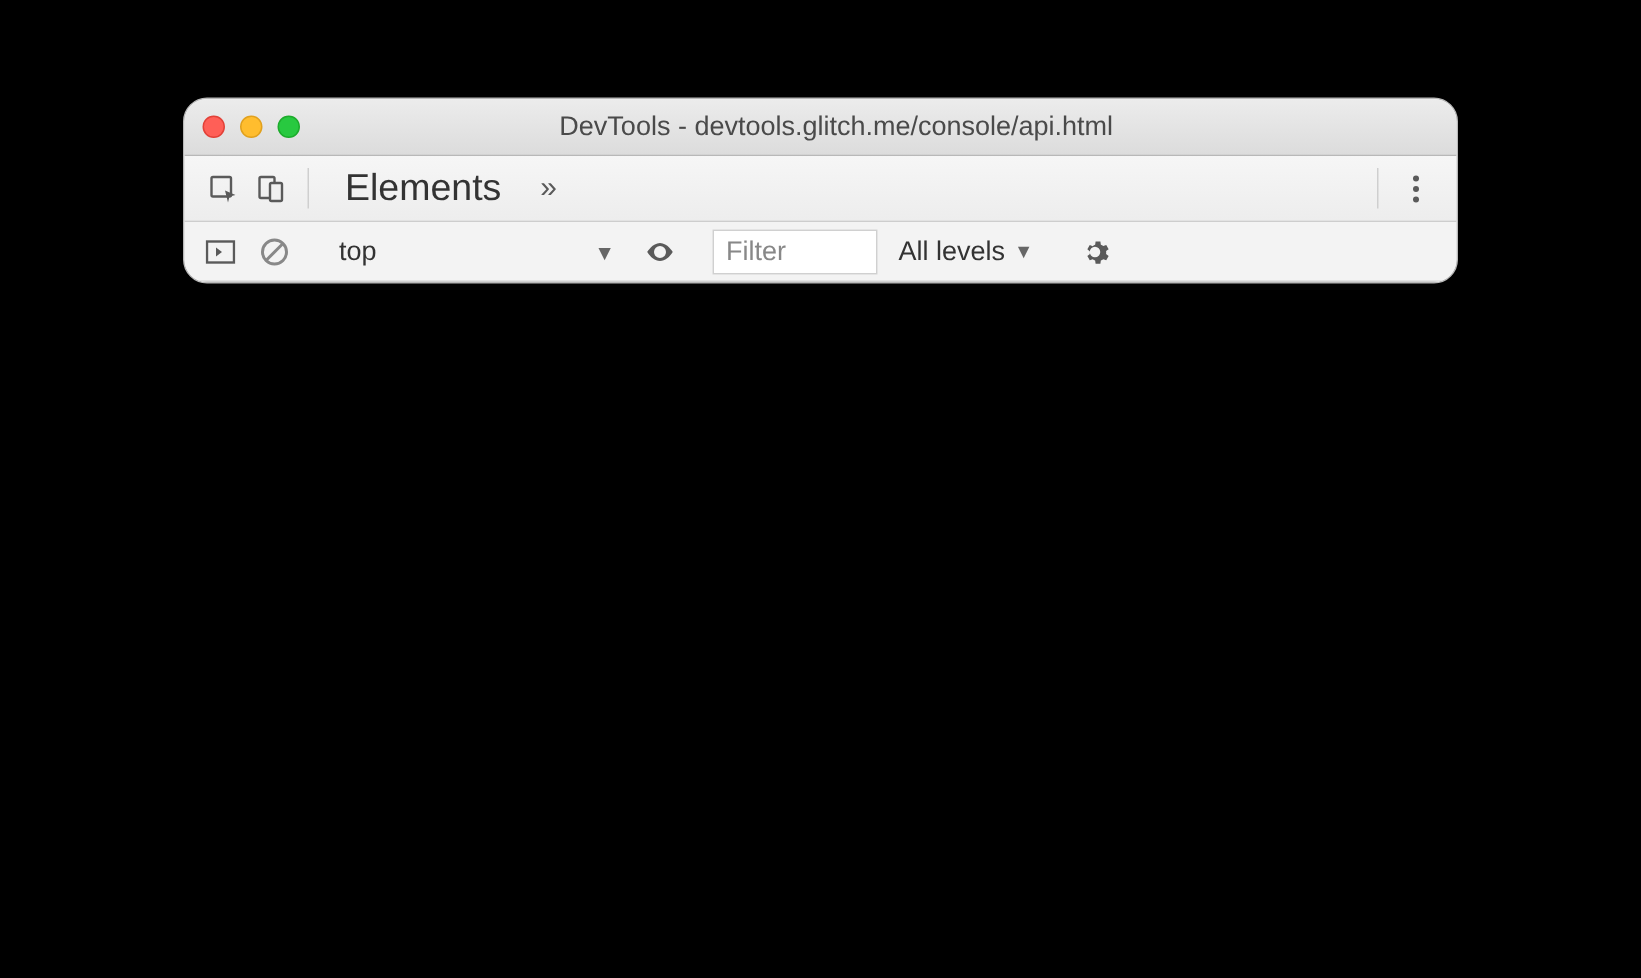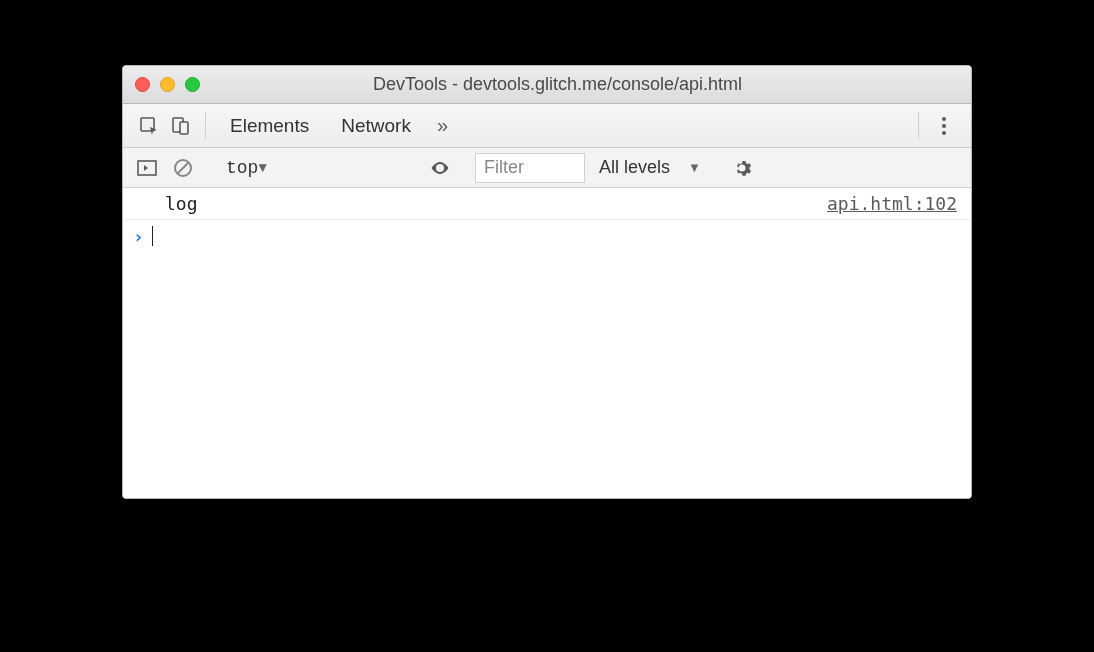--- a/index.html
+++ b/index.html
@@ -9,21 +9,21 @@
     height: 652px;
     font-family: -apple-system, BlinkMacSystemFont, "Helvetica Neue", Arial, sans-serif;
     display: flex;
     align-items: flex-start;
     justify-content: center;
     padding-top: 65px;
   }
   .window {
     width: 850px;
     background: #fff;
-    border-radius: 4px;
+    border-radius: 16px;
     box-shadow: 0 20px 60px rgba(0,0,0,0.6);
     overflow: hidden;
     border: 1px solid #b8b8b8;
   }
   
   .titlebar {
     height: 38px;
     background: linear-gradient(#ececec,#dcdcdc);
     border-bottom: 1px solid #b8b8b8;
     display: flex;
@@ -47,21 +47,21 @@
   }
   .tabstrip .iconbtn {
     display:flex; align-items:center; justify-content:center;
     width:32px; color:#5a5a5a;
   }
   .vdiv { width:1px; background:#cfcfcf; margin:8px 8px;}
   .tabs { display:flex; align-items:stretch;}
   .tab {
     padding: 0 16px;
     display:flex; align-items:center;
-    font-size:19px; color:#333;
+    font-size:25px; color:#333;
     cursor:default;
     position:relative;
   }
   .tab.active { color:#222; }
   .tab.active::after{
     content:""; position:absolute; left:8px; right:8px; bottom:0;
     height:3px; background:#1a73e8;
   }
   .more { display:flex; align-items:center; padding:0 10px; color:#5a5a5a; font-size:20px;}
   .kebab { display:flex; align-items:center; justify-content:center; width:34px; color:#5a5a5a;}
@@ -69,30 +69,30 @@
   .toolbar{
     height:40px;
     background:#f3f3f3;
     border-bottom:1px solid #d0d0d0;
     display:flex; align-items:center;
     padding:0 10px; gap:8px;
     color:#5a5a5a;
   }
   .toolbar .ib{display:flex;align-items:center;justify-content:center;width:28px;height:28px;}
   .ctx{
-    display:flex;align-items:center;justify-content:flex-start;
+    display:flex;align-items:center;justify-content:space-between;
     width:200px;height:30px;
-    font-size:18px;color:#333;padding:0 8px;font-family:Liberation Mono, monospace;
+    font-size:18px;color:#333;padding:0 8px;
   }
   .ctx .caret{color:#666;font-size:14px;}
   .filter{
     background:#fff;border:1px solid #d0d0d0;height:30px;width:110px;
     padding:0 8px;font-size:18px;color:#888;display:flex;align-items:center;
   }
-  .levels{display:flex;align-items:center;font-size:18px;color:#333;gap:18px;padding:0 6px;}
+  .levels{display:flex;align-items:center;font-size:18px;color:#333;gap:6px;padding:0 6px;}
   .spacer{flex:1;}
   
   .consolebody{
     height:310px; background:#fff; font-family:Menlo,Consolas,monospace;
     font-size:18px; color:#222;
   }
   .row{
     display:flex; align-items:center; height:32px;
     border-bottom:1px solid #eee; padding:0 14px;
   }
@@ -129,23 +129,20 @@
     <div class="iconbtn">
       <svg width="20" height="20" viewBox="0 0 20 20" fill="none" stroke="#5a5a5a" stroke-width="1.6">
         <rect x="2" y="2" width="10" height="14" rx="1"></rect>
         <rect x="9" y="6" width="8" height="12" rx="1" fill="#f1f1f1"></rect>
       </svg>
     </div>
     <div class="vdiv"></div>
     <div class="tabs">
       <div class="tab">
           <span>Elements</span>
-        </div>
-      <div class="tab">
-          <span>Network</span>
         </div>
     </div>
     <div class="more">
         <span>»</span>
       </div>
     <div class="spacer"></div>
     <div class="vdiv"></div>
     <div class="kebab">
       <svg width="6" height="20" viewBox="0 0 6 20" fill="#5a5a5a">
         <circle cx="3" cy="3" r="2"></circle>
@@ -188,24 +185,14 @@
       <span style="font-size:13px;color:#666;">▼</span>
     </div>
     <div class="vdiv" style="margin:4px 2px;"></div>
     <div class="ib">
       <svg width="20" height="20" viewBox="0 0 20 20" fill="#5a5a5a">
         <path d="M10 6.5a3.5 3.5 0 100 7 3.5 3.5 0 000-7zm7.4 4.9l1.7 1.3-1.6 2.8-2-0.7a6 6 0 01-1.6.9l-0.3 2.1H10.4l-0.3-2.1a6 6 0 01-1.6-.9l-2 .7-1.6-2.8 1.7-1.3a6 6 0 010-1.8L4.9 8.2l1.6-2.8 2 .7a6 6 0 011.6-.9L10.4 3h3.2l.3 2.1a6 6 0 011.6.9l2-.7 1.6 2.8-1.7 1.3a6 6 0 010 1.8z"></path>
       </svg>
     </div>
   </div>
 
-  <div class="consolebody">
-    <div class="row">
-      <span class="msg">log</span>
-      <span class="src">api.html:102</span>
-    </div>
-    <div class="prompt">
-      <span class="chev">›</span>
-      <span class="cursor"></span>
-    </div>
-  </div>
 
 </div>
 
 </body></html>

